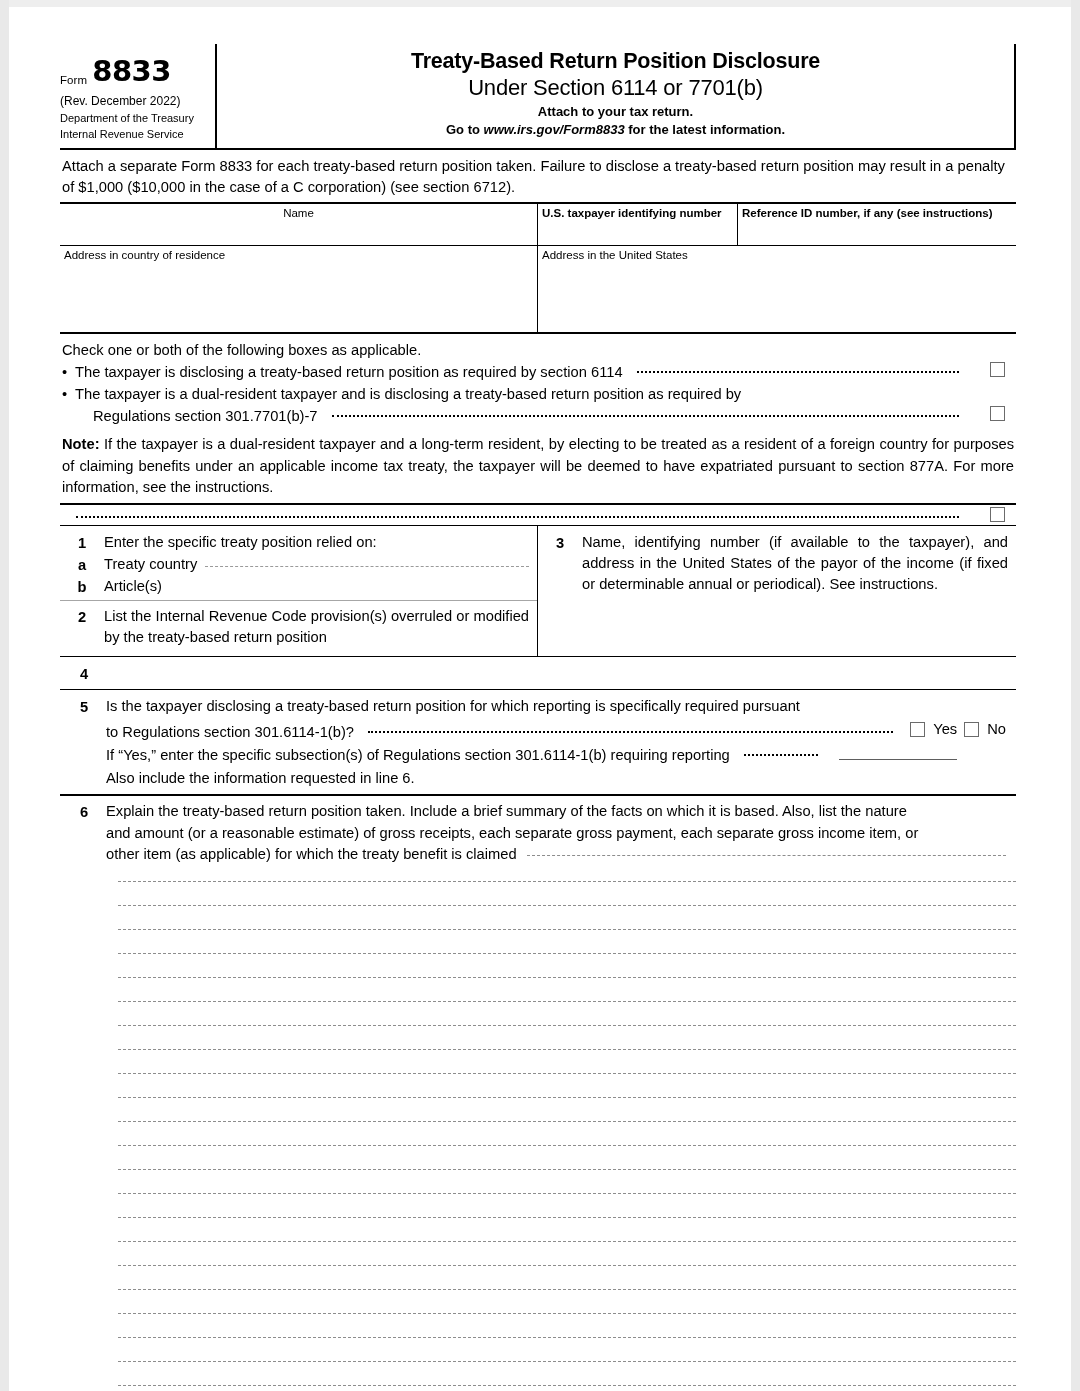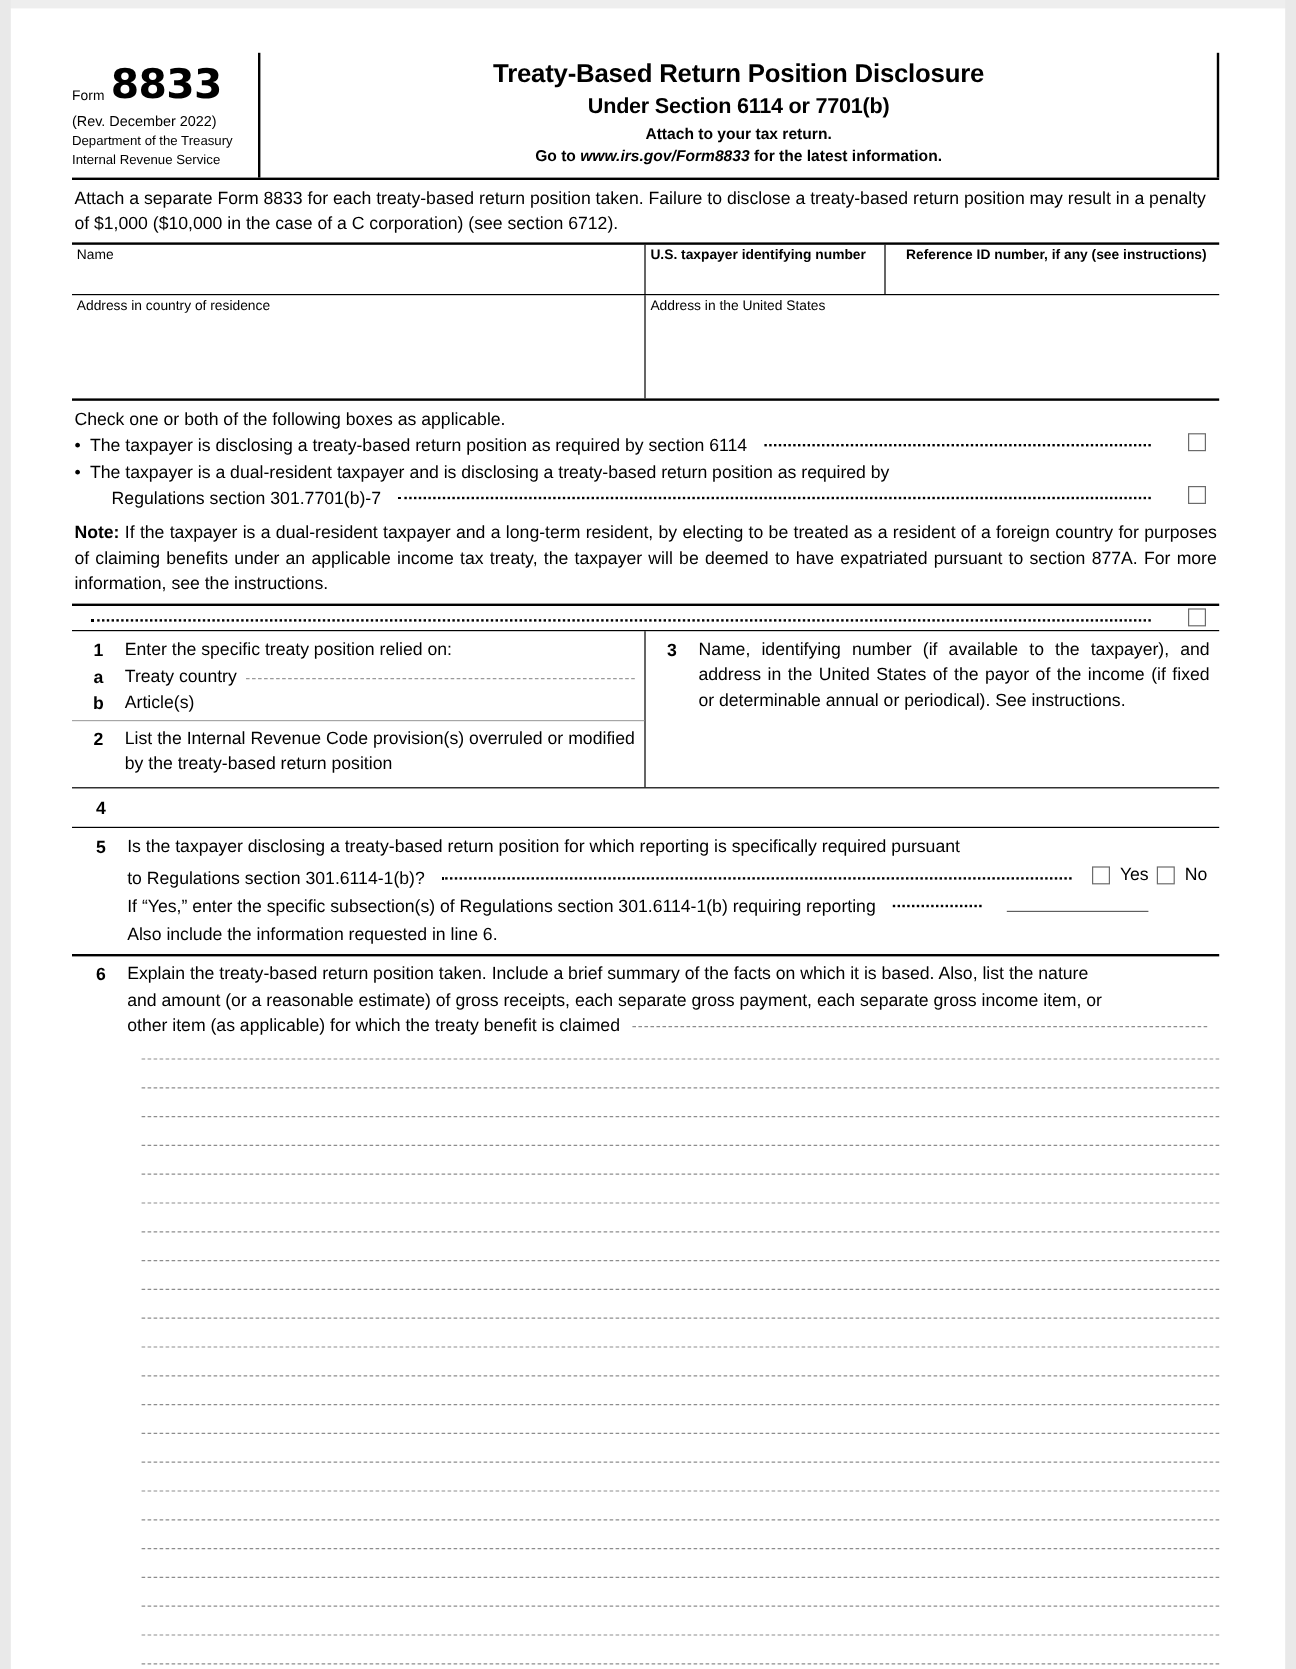--- a/index.html
+++ b/index.html
@@ -53,21 +53,21 @@
     gap: 5px;
     height: 47px;
   }
   .hdr-form-word {
     font-size: 11.5px;
     line-height: 14px;
     padding-bottom: 4px;
     letter-spacing: 0.1px;
   }
   .hdr-formnum {
-    font-size: 34px;
+    font-size: 29px;
     font-weight: 900;
     line-height: 40px;
     letter-spacing: -0.5px;
     font-family: "DejaVu Sans", sans-serif;
   }
   .hdr-rev {
     font-size: 12px;
     line-height: 17px;
     margin-top: 2px;
   }
@@ -82,22 +82,22 @@
     padding: 4px 6px 0 6px;
     border-right: 2px solid #000;
   }
   .hdr-title1 {
     font-size: 21.5px;
     font-weight: bold;
     line-height: 27px;
     letter-spacing: -0.2px;
   }
   .hdr-title2 {
-    font-size: 18px;
-    font-weight: bold;
+    font-size: 22px;
+    font-weight: normal;
     line-height: 26px;
     letter-spacing: -0.2px;
   }
   .hdr-sub1 {
     font-size: 13px;
     font-weight: bold;
     line-height: 18px;
     margin-top: 2px;
   }
   .hdr-sub2 {
@@ -131,23 +131,23 @@
   .cell {
     position: relative;
     padding: 2px 4px 0 4px;
   }
   .cell-label {
     font-size: 11.5px;
     line-height: 14px;
     white-space: nowrap;
   }
   .cell-label.b { font-weight: bold; }
-  .c-name { flex: 0 0 478px; border-right: 1.6px solid #000; }
+  .c-name { flex: 0 0 478px; border-right: 1.6px solid #000; text-align: center; }
   .c-tin  { flex: 0 0 200px; border-right: 1.6px solid #000; }
-  .c-ref  { flex: 1; margin-left: 13px; }
+  .c-ref  { flex: 1; }
 
   .row-addr {
     display: flex;
     border-bottom: 2.5px solid #000;
     height: 88px;
   }
   .c-addr1 { flex: 0 0 478px; border-right: 1.6px solid #000; }
   .c-addr2 { flex: 1; }
 
   

